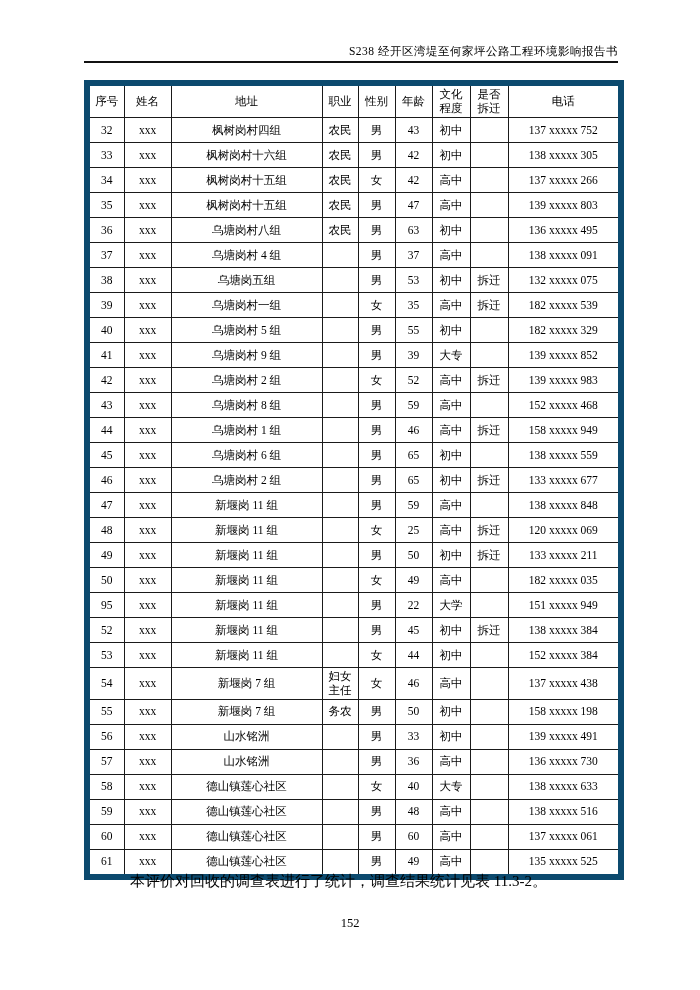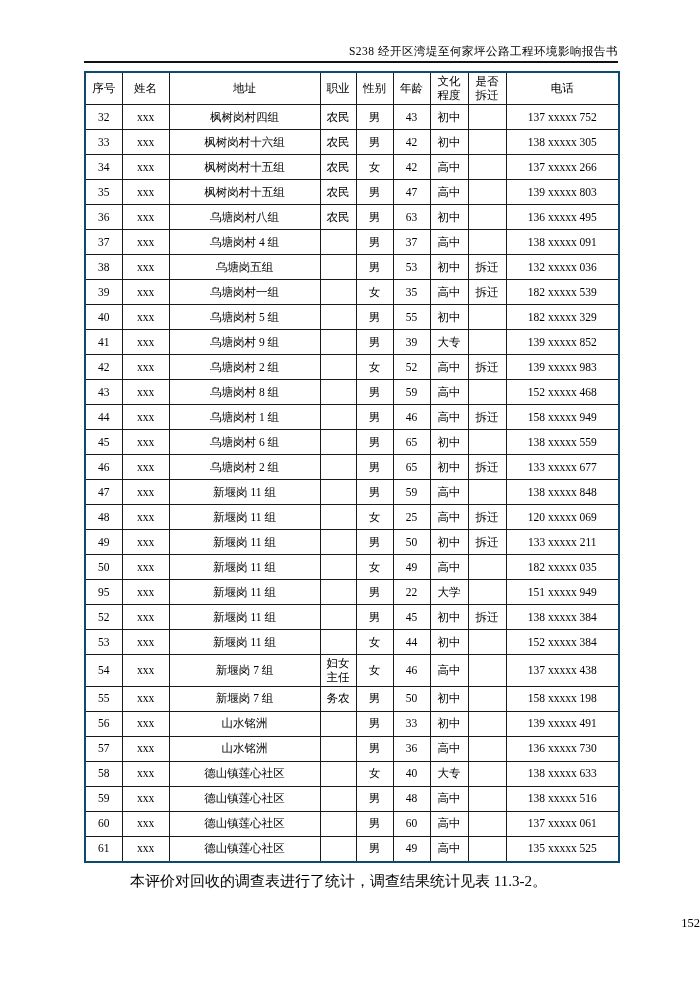--- a/index.html
+++ b/index.html
@@ -29,27 +29,27 @@
   .header-rule {
     position: absolute;
     top: 61px;
     left: 84px;
     width: 534px;
     height: 2px;
     background: #111111;
   }
   table.survey {
     position: absolute;
-    top: 71px;
+    top: 80px;
     left: 84px;
     width: 534px;
     border-collapse: collapse;
     table-layout: fixed;
     font-size: 11.5px;
-    border: 2px solid #0c4a6e;
+    border: 6px solid #0c4a6e;
   }
   table.survey th,
   table.survey td {
     border: 1px solid #1a1a1a;
     text-align: center;
     vertical-align: middle;
     padding: 1px 2px;
     line-height: 1.25;
     word-break: break-all;
     overflow: hidden;
@@ -69,21 +69,21 @@
     margin: 16px;
     font-size: 15px;
     text-indent: 2em;
     line-height: 1.5;
   }
   .page-number {
     position: absolute;
     top: 916px;
     left: 0;
     width: 700px;
-    text-align: right;
+    text-align: center;
     font-size: 12.5px;
   }
 </style>
 </head>
 <body>
 
 <div class="page">
 
   <div class="header-title">S238 经开区湾堤至何家坪公路工程环境影响报告书</div>
 
@@ -183,21 +183,21 @@
         </tr>
         <tr>
           <td>38</td>
           <td>xxx</td>
           <td>乌塘岗五组</td>
           <td></td>
           <td>男</td>
           <td>53</td>
           <td>初中</td>
           <td>拆迁</td>
-          <td>132 xxxxx 036</td>
+          <td>132 xxxxx 075</td>
         </tr>
         <tr>
           <td>39</td>
           <td>xxx</td>
           <td>乌塘岗村一组</td>
           <td></td>
           <td>女</td>
           <td>35</td>
           <td>高中</td>
           <td>拆迁</td>

